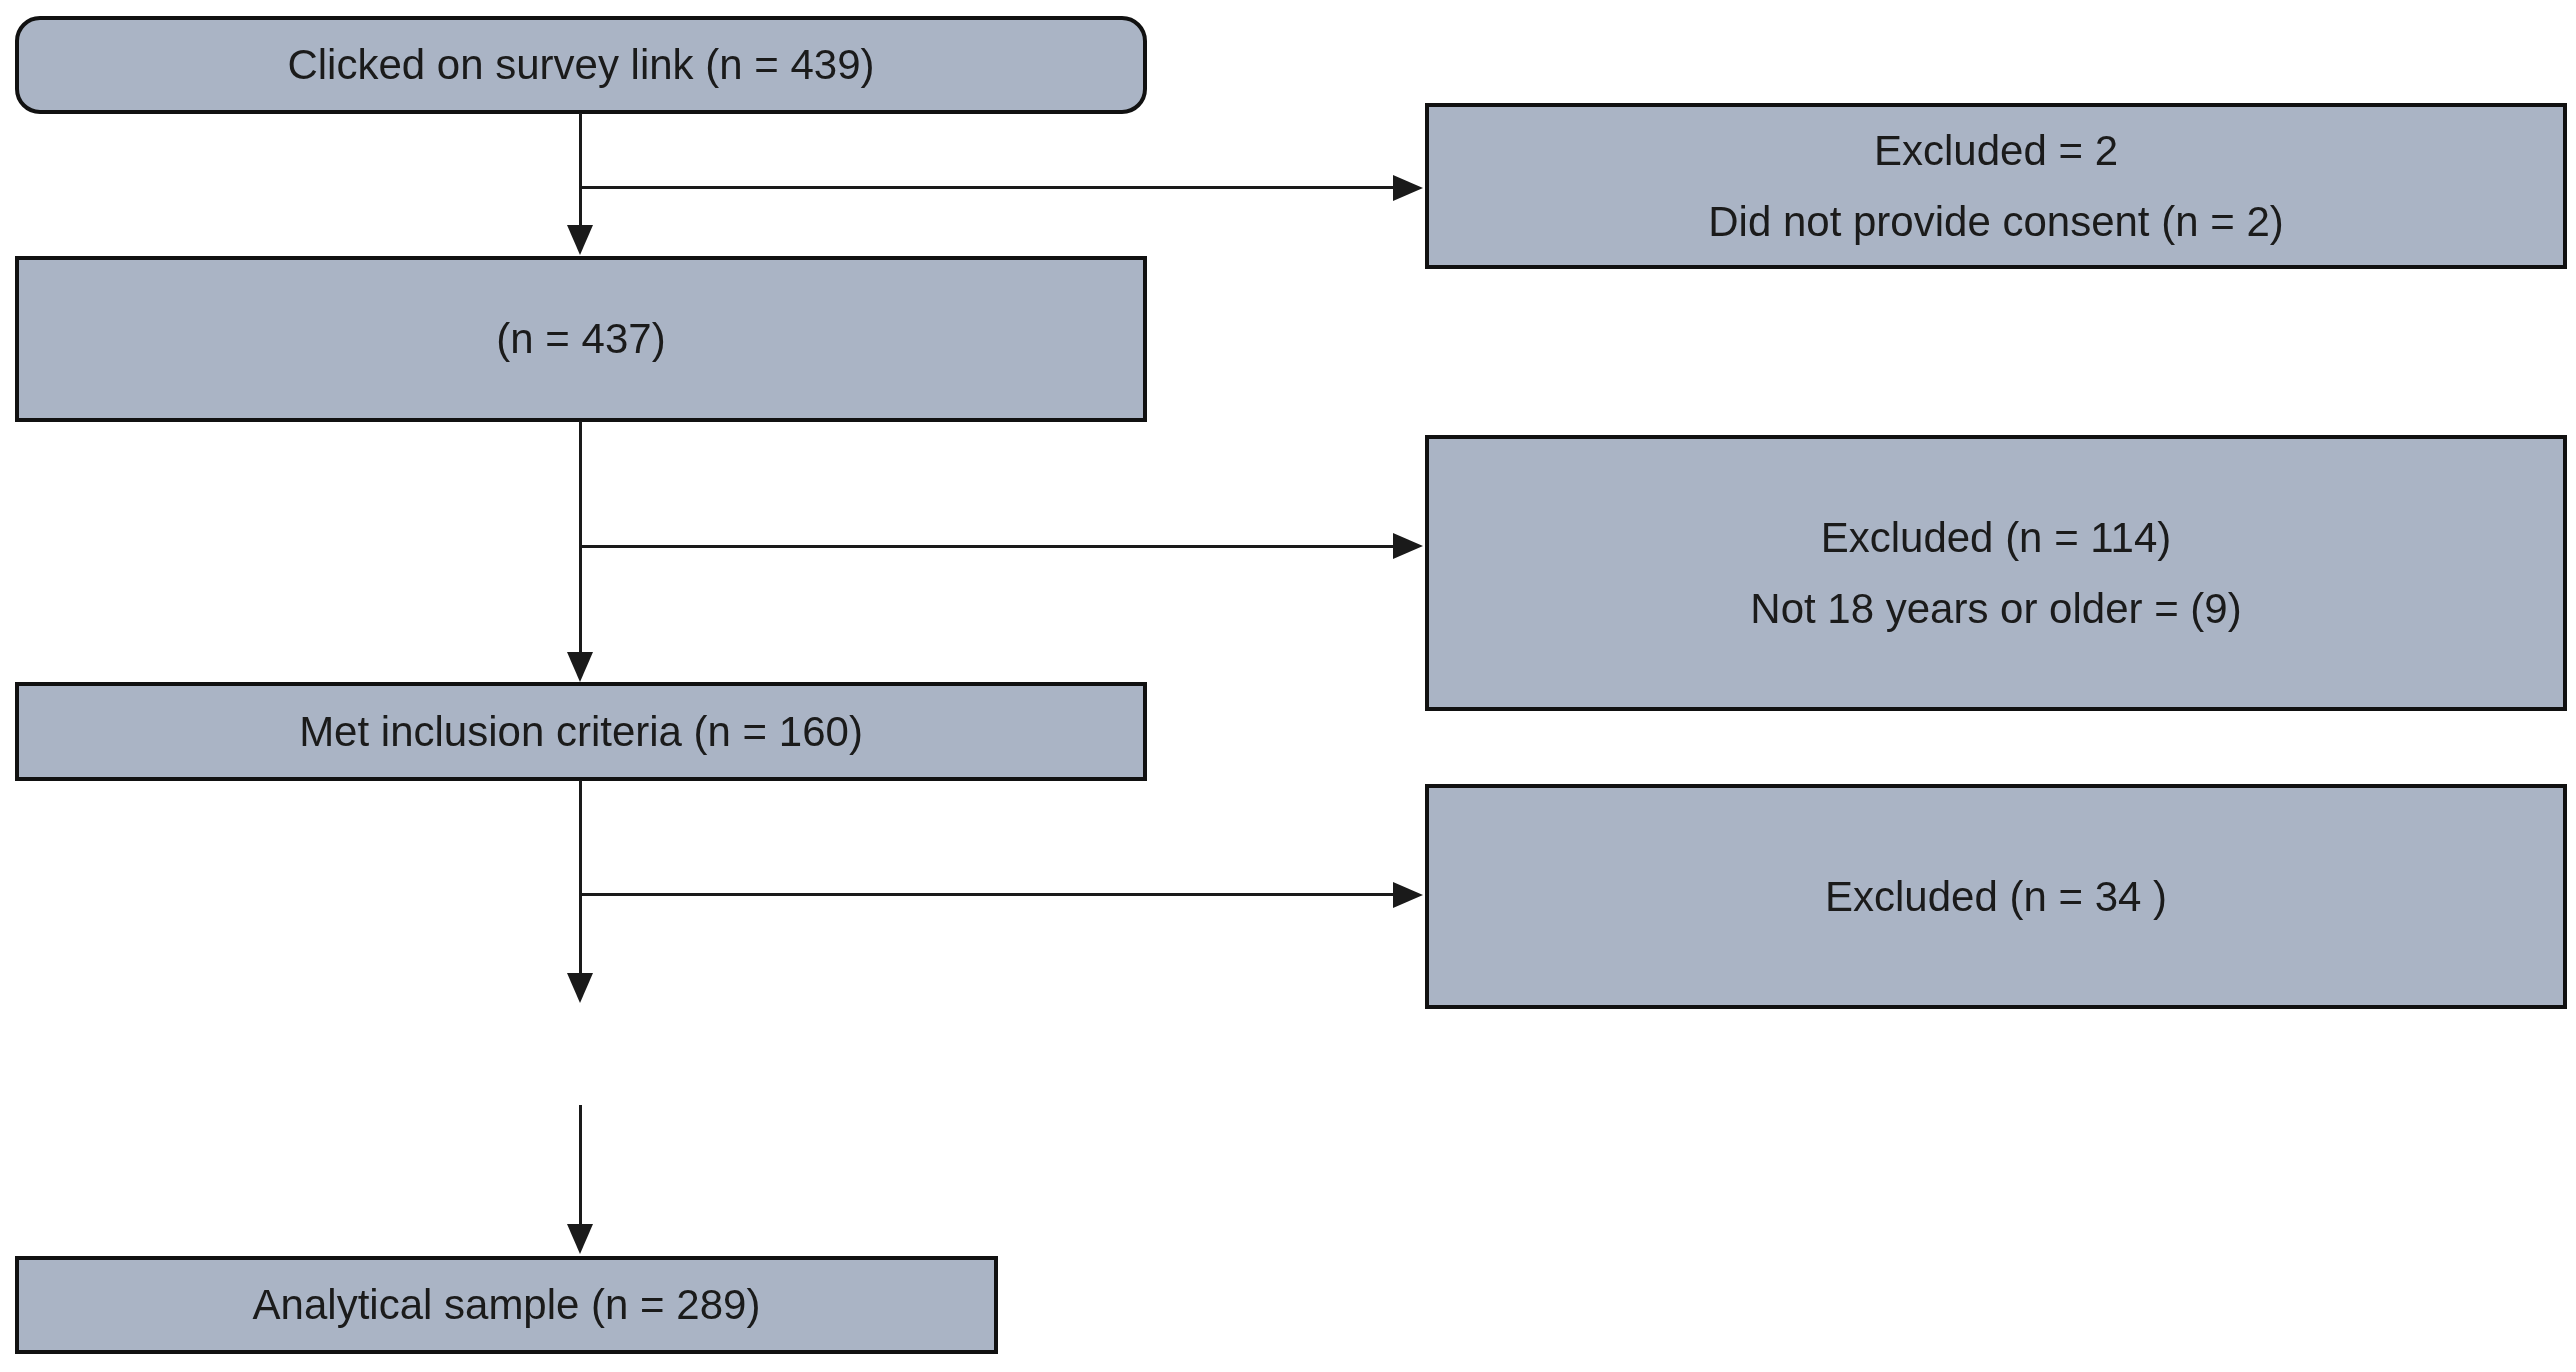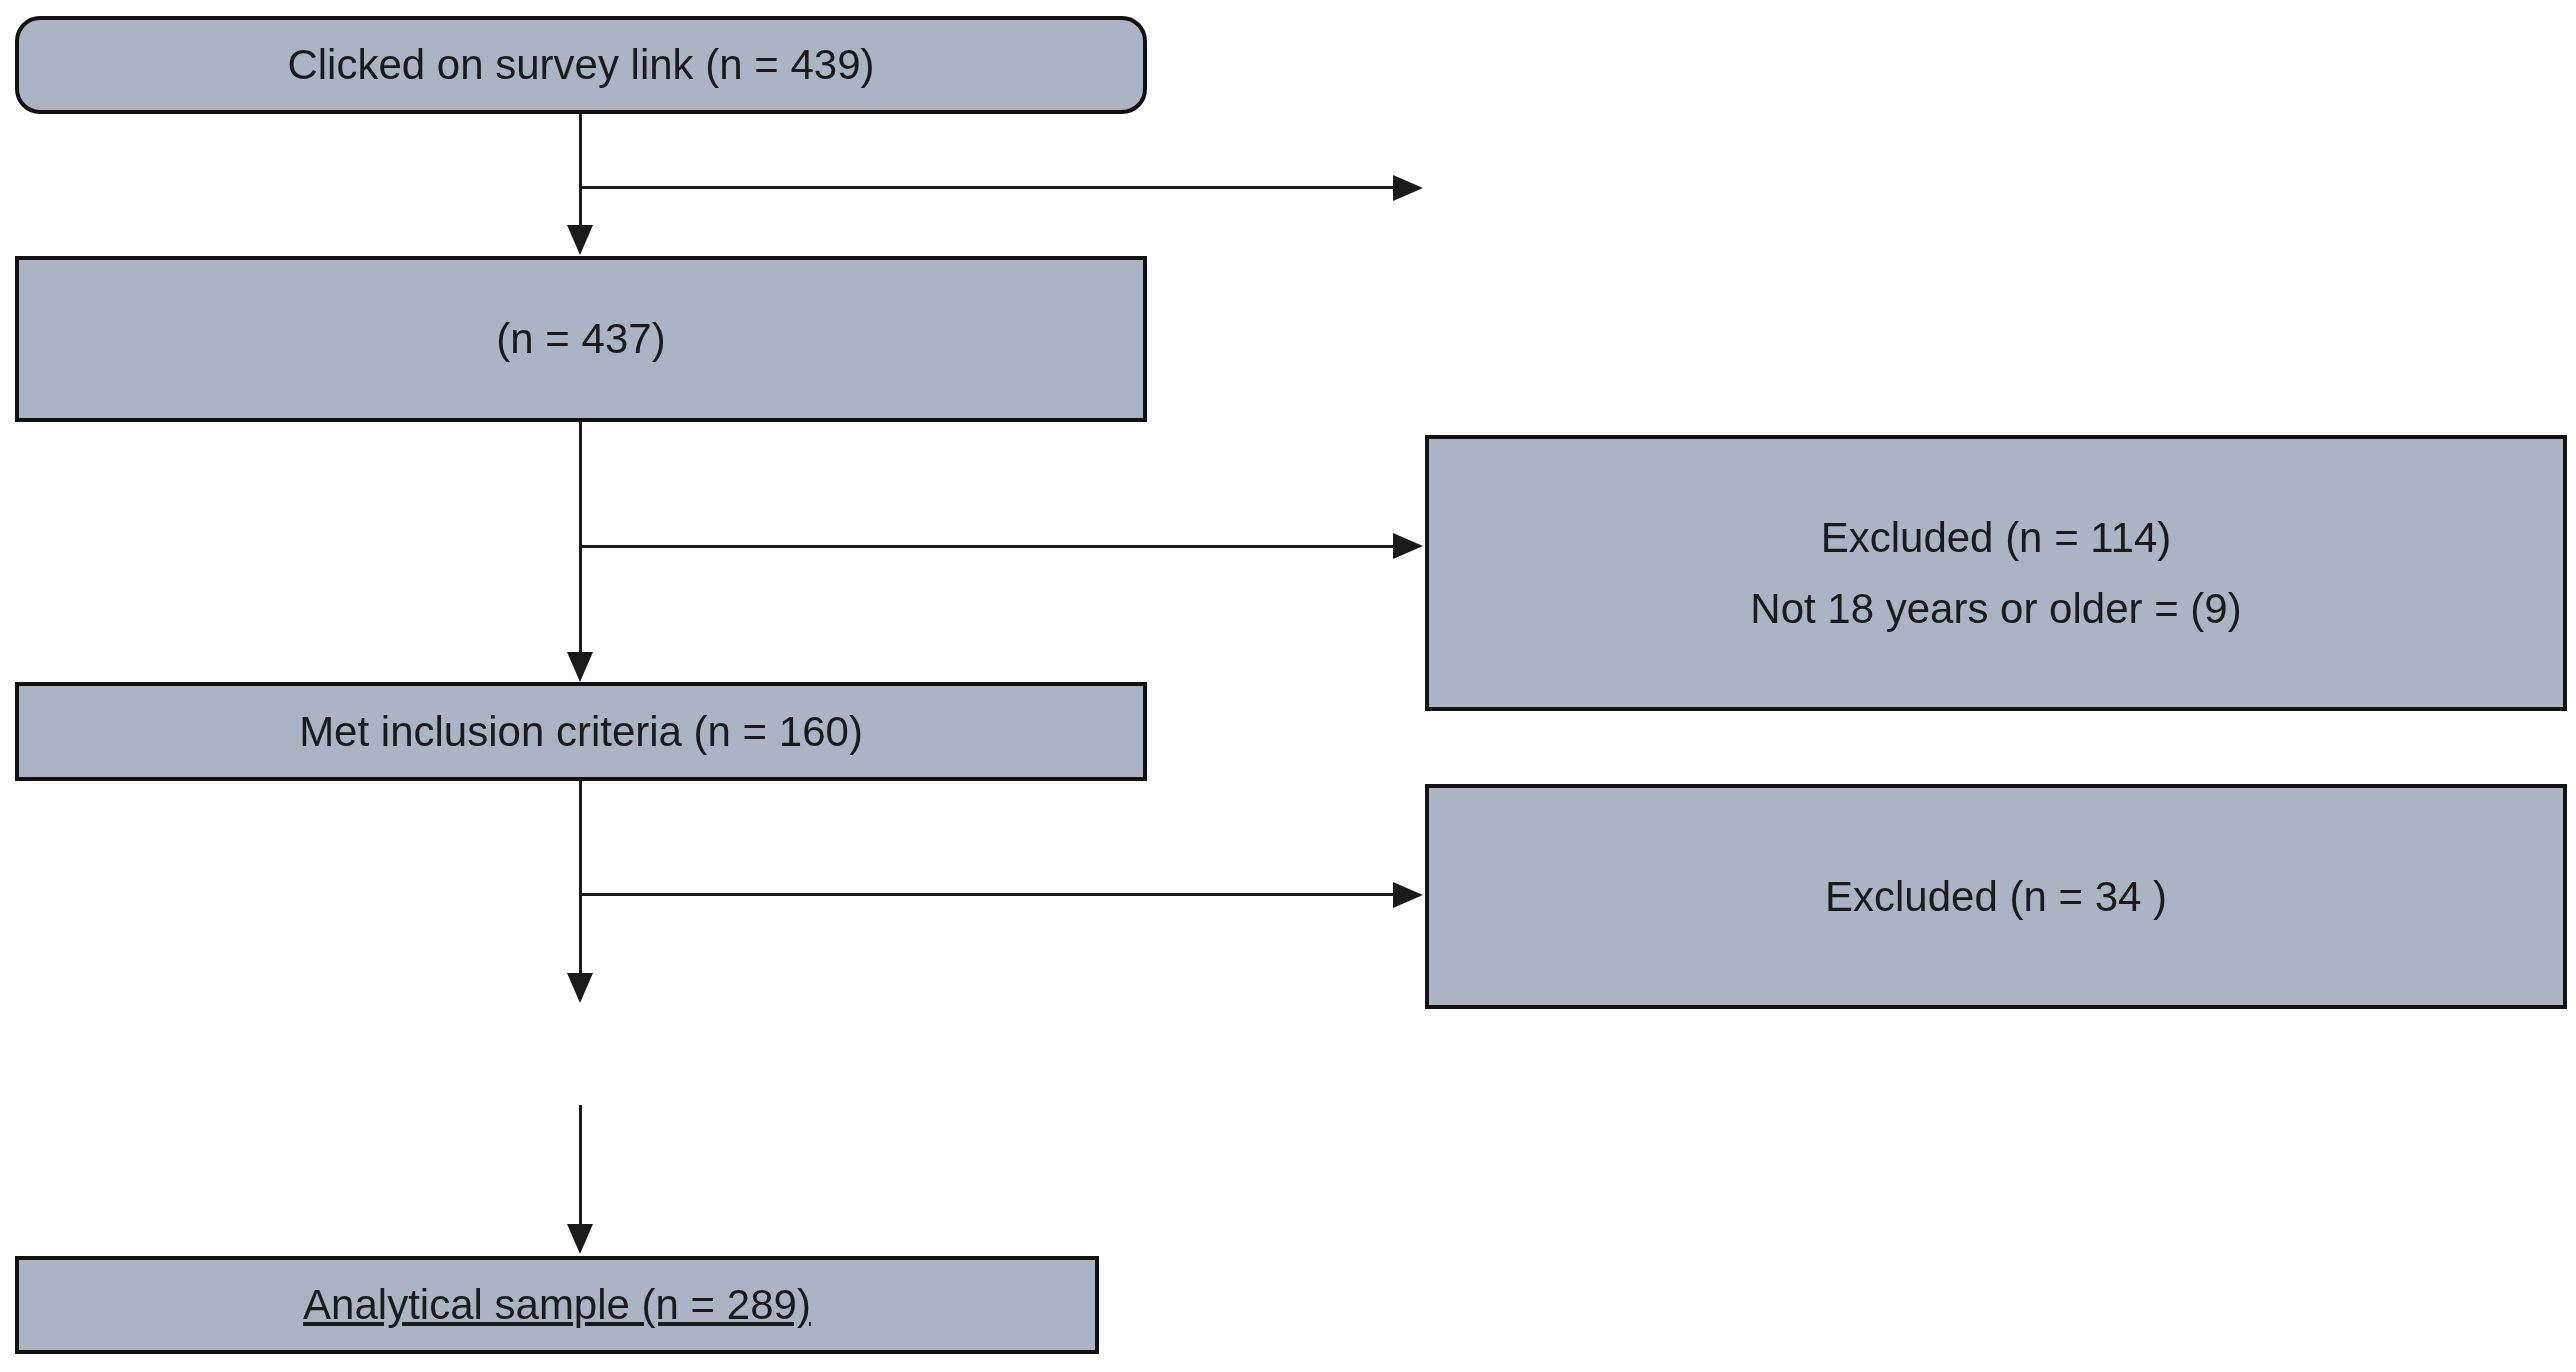--- a/index.html
+++ b/index.html
@@ -32,21 +32,21 @@
     line-height:1.7;
     color:var(--text);
     padding:0 13.5px;
   }
   .fbox .line{white-space:nowrap;}
   
   .b-l1{left:15px;  top:15.6px;   width:1132px; height:98px;border-radius:25px;}
   .b-l2{left:15px;  top:256px;  width:1132px; height:166px;}
   .b-l3{left:15px;  top:682px; width:1132px; height:99px;}
   .b-l4{left:15px;  top:1005px; width:1132px; height:100px;}
-  .b-l5{left:15px;  top:1256px; width:1084px; height:98px;text-decoration:underline;}
+  .b-l5{left:15px;  top:1256px; width:983px; height:98px;}
   
   .b-r1{left:1425px; top:103px;  width:1142px; height:166px;}
   .b-r2{left:1425px; top:435px;  width:1142px; height:276px;}
   .b-r3{left:1425px; top:784px; width:1142px; height:225px;}
   
   .vline{position:absolute;width:3.4px;background:var(--arrow);}
   .hline{position:absolute;height:3.4px;background:var(--arrow);}
   .v1{left:579px; top:113px;  height:116px;}
   .v2{left:579px; top:421px;  height:234px;}
   .v3{left:579px; top:780px; height:196px;}
@@ -90,20 +90,24 @@
 
   <div class="fbox b-l3">
     <div class="line">Met inclusion criteria (n = 160)</div>
   </div>
 
 
   <div class="fbox b-l5">
     <div class="line">Analytical sample (n = 289)</div>
   </div>
 
+  <div class="fbox b-r1">
+    <div class="line">Excluded = 2</div>
+    <div class="line">Did not provide consent (n = 2)</div>
+  </div>
 
   <div class="fbox b-r2">
     <div class="line">Excluded (n = 114)</div>
     <div class="line">Not 18 years or older = (9)</div>
   </div>
 
   <div class="fbox b-r3">
     <div class="line">Excluded (n = 34 )</div>
   </div>
 

